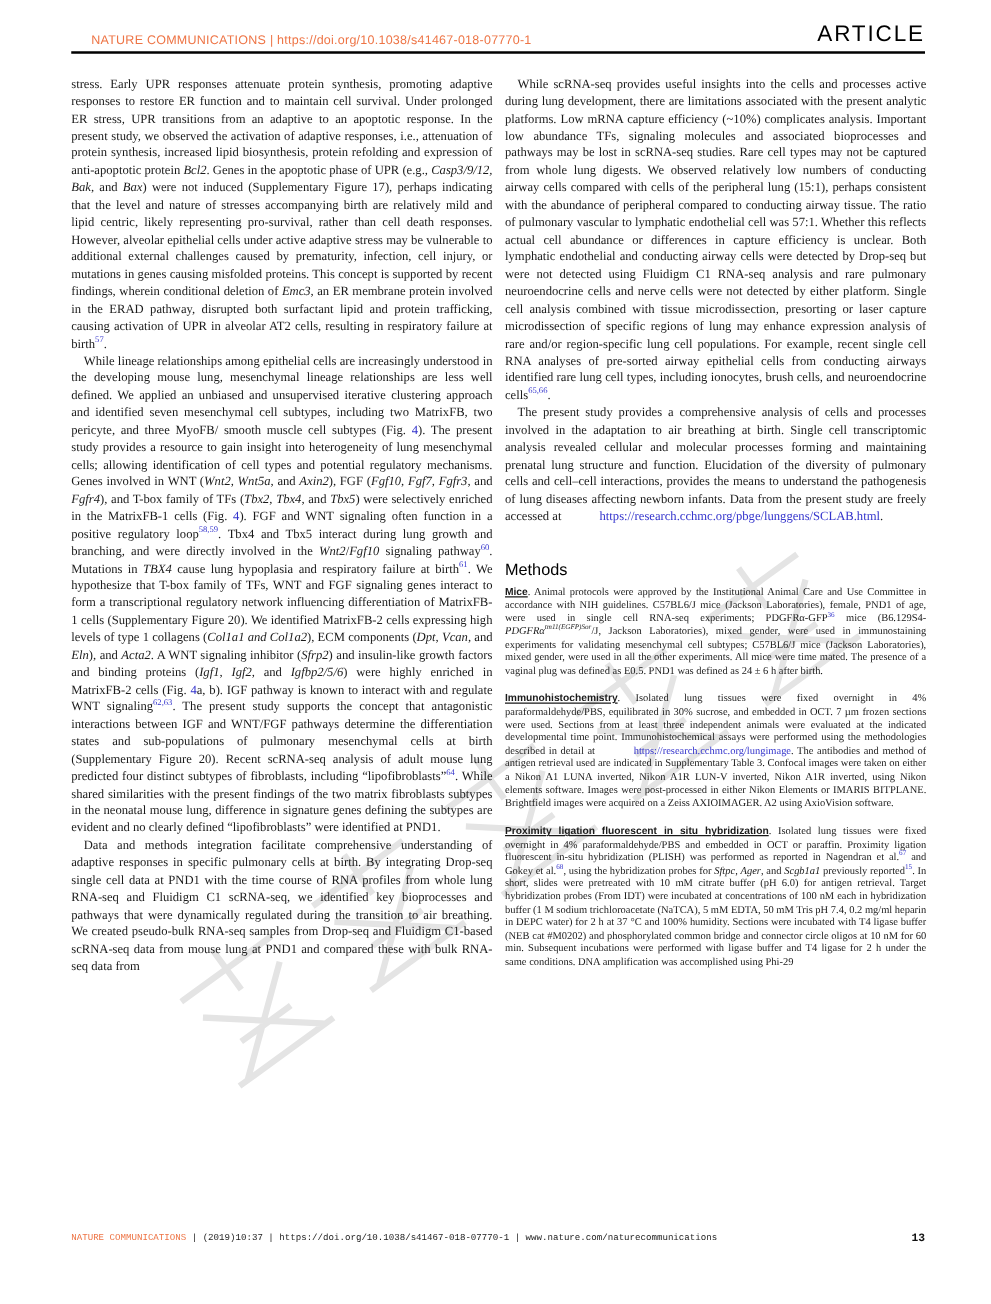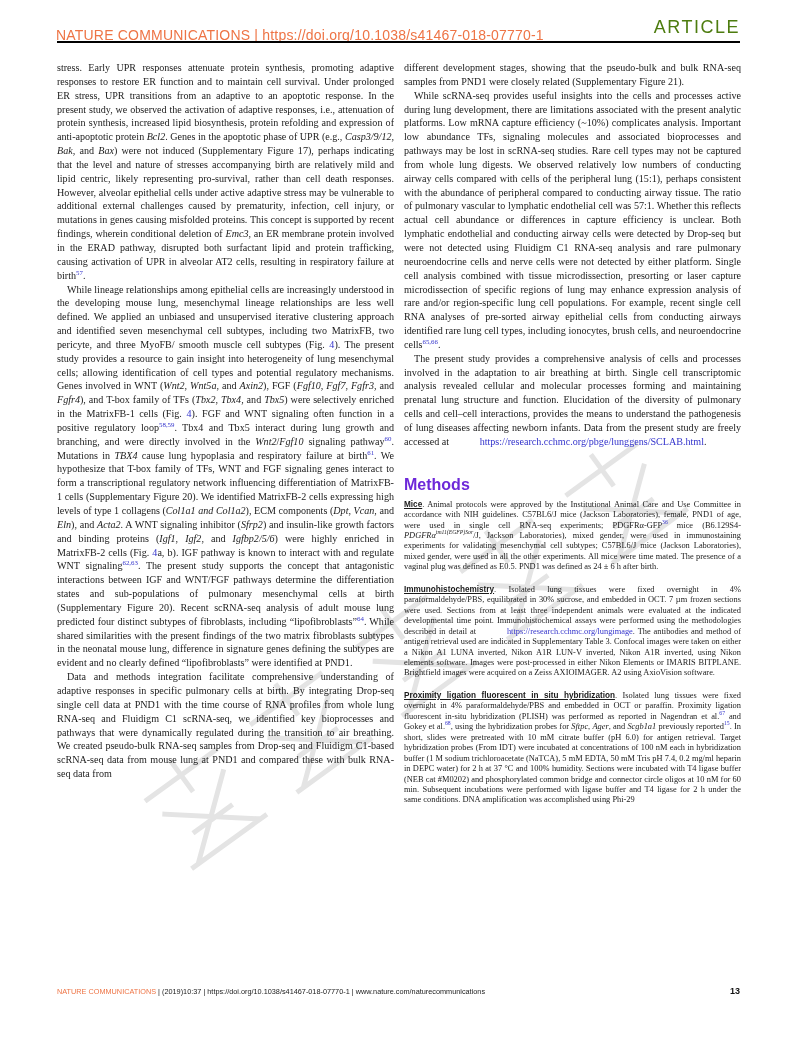--- a/index.html
+++ b/index.html
@@ -1,45 +1,45 @@
 <!DOCTYPE html>
 <html style="--orange: #ee7445; --link: #3333cc; --text: #1a1a1a;"><head>
 <meta charset="utf-8">
 <style>
   html,body{margin:0;padding:0;background:#ffffff;}
   .page{position:relative;width:793px;height:1043px;background:#fff;overflow:hidden;
         font-family:"Liberation Serif",serif;color:var(--text,#1a1a1a);}
   
-  .hdr-journal{position:absolute;left:56px;top:27px;font-family:"Liberation Sans",sans-serif;
-        font-size:14px;letter-spacing:.2px;color:var(--orange,#ee7445);white-space:nowrap;}
+  .hdr-journal{position:absolute;left:73px;top:27px;font-family:"Liberation Sans",sans-serif;
+        font-size:10px;letter-spacing:.2px;color:var(--orange,#ee7445);white-space:nowrap;}
   .hdr-article{position:absolute;right:53px;top:17px;font-family:"Liberation Sans",sans-serif;
-        font-size:18px;letter-spacing:1.5px;color:#4d7c0f;}
+        font-size:18px;letter-spacing:1.5px;color:#000000;}
   .hdr-rule{position:absolute;left:57px;right:53px;top:41px;border-top:2px solid #000;}
   
   .wm{position:absolute;left:0;top:0;z-index:0;pointer-events:none;}
   
   .col{position:absolute;top:61px;width:337px;z-index:1;overflow:hidden;}
   .col-left{left:57px;height:925px;}
   .col-right{left:404px;height:925px;}
   p.body-p{margin:0;font-size:10.1px;line-height:13.85px;text-align:justify;}
   p.body-p.indent{text-indent:10px;}
   sup{line-height:0;}
   sup.ref{color:var(--link,#3333cc);font-size:68%;vertical-align:super;}
   sup.gsup{font-size:68%;vertical-align:super;}
   .fig{color:var(--link,#3333cc);}
   .link{color:var(--link,#3333cc);margin-left:28px;}
   
   .methods{margin-top:27px;}
-  .methods-heading{font-family:"Liberation Sans",sans-serif;font-weight:bold;
-        font-size:16px;margin:0 0 6px 0;color:#6d28d9;}
+  .methods-heading{font-family:"Liberation Sans",sans-serif;font-weight:normal;
+        font-size:13px;margin:0 0 6px 0;color:#000000;}
   p.methods-p{margin:0 0 12px 0;font-size:8.4px;line-height:10.45px;text-align:justify;}
   .mtitle{font-family:"Liberation Sans",sans-serif;font-weight:bold;font-size:8.2px;text-decoration:underline;}
   
   .footer{position:absolute;left:57px;right:53px;top:987px;z-index:1;
-        font-family:Liberation Sans, sans-serif;font-size:7.3px;color:#222;}
+        font-family:Liberation Mono, monospace;font-size:7.3px;color:#222;}
   .footer .f-journal{color:var(--orange,#ee7445);}
   .footer .f-page{position:absolute;right:0;top:-1px;font-weight:bold;font-size:9px;color:#111;}
 </style>
 </head>
 <body>
 
 <div class="page">
 
   <svg class="wm" width="793" height="1043" viewBox="0 0 793 1043" aria-hidden="true">
     <defs>
@@ -61,21 +61,20 @@
   <div class="hdr-rule"></div>
 
   <div class="col col-left">
       <p class="body-p">stress. Early UPR responses attenuate protein synthesis, promoting adaptive responses to restore ER function and to maintain cell survival. Under prolonged ER stress, UPR transitions from an adaptive to an apoptotic response. In the present study, we observed the activation of adaptive responses, i.e., attenuation of protein synthesis, increased lipid biosynthesis, protein refolding and expression of anti-apoptotic protein <i>Bcl2</i>. Genes in the apoptotic phase of UPR (e.g., <i>Casp3/9/12, Bak</i>, and <i>Bax</i>) were not induced (Supplementary Figure 17), perhaps indicating that the level and nature of stresses accompanying birth are relatively mild and lipid centric, likely representing pro-survival, rather than cell death responses. However, alveolar epithelial cells under active adaptive stress may be vulnerable to additional external challenges caused by prematurity, infection, cell injury, or mutations in genes causing misfolded proteins. This concept is supported by recent findings, wherein conditional deletion of <i>Emc3</i>, an ER membrane protein involved in the ERAD pathway, disrupted both surfactant lipid and protein trafficking, causing activation of UPR in alveolar AT2 cells, resulting in respiratory failure at birth<sup class="ref">57</sup>.</p>
       <p class="body-p indent">While lineage relationships among epithelial cells are increasingly understood in the developing mouse lung, mesenchymal lineage relationships are less well defined. We applied an unbiased and unsupervised iterative clustering approach and identified seven mesenchymal cell subtypes, including two MatrixFB, two pericyte, and three MyoFB/ smooth muscle cell subtypes (Fig. <span class="fig">4</span>). The present study provides a resource to gain insight into heterogeneity of lung mesenchymal cells; allowing identification of cell types and potential regulatory mechanisms. Genes involved in WNT (<i>Wnt2</i>, <i>Wnt5a</i>, and <i>Axin2</i>), FGF (<i>Fgf10</i>, <i>Fgf7</i>, <i>Fgfr3</i>, and <i>Fgfr4</i>), and T-box family of TFs (<i>Tbx2</i>, <i>Tbx4</i>, and <i>Tbx5</i>) were selectively enriched in the MatrixFB-1 cells (Fig. <span class="fig">4</span>). FGF and WNT signaling often function in a positive regulatory loop<sup class="ref">58,59</sup>. Tbx4 and Tbx5 interact during lung growth and branching, and were directly involved in the <i>Wnt2</i>/<i>Fgf10</i> signaling pathway<sup class="ref">60</sup>. Mutations in <i>TBX4</i> cause lung hypoplasia and respiratory failure at birth<sup class="ref">61</sup>. We hypothesize that T-box family of TFs, WNT and FGF signaling genes interact to form a transcriptional regulatory network influencing differentiation of MatrixFB-1 cells (Supplementary Figure 20). We identified MatrixFB-2 cells expressing high levels of type 1 collagens (<i>Col1a1 and Col1a2</i>), ECM components (<i>Dpt</i>, <i>Vcan</i>, and <i>Eln</i>), and <i>Acta2</i>. A WNT signaling inhibitor (<i>Sfrp2</i>) and insulin-like growth factors and binding proteins (<i>Igf1</i>, <i>Igf2</i>, and <i>Igfbp2/5/6</i>) were highly enriched in MatrixFB-2 cells (Fig. <span class="fig">4</span>a, b). IGF pathway is known to interact with and regulate WNT signaling<sup class="ref">62,63</sup>. The present study supports the concept that antagonistic interactions between IGF and WNT/FGF pathways determine the differentiation states and sub-populations of pulmonary mesenchymal cells at birth (Supplementary Figure 20). Recent scRNA-seq analysis of adult mouse lung predicted four distinct subtypes of fibroblasts, including “lipofibroblasts”<sup class="ref">64</sup>. While shared similarities with the present findings of the two matrix fibroblasts subtypes in the neonatal mouse lung, difference in signature genes defining the subtypes are evident and no clearly defined “lipofibroblasts” were identified at PND1.</p>
       <p class="body-p indent">Data and methods integration facilitate comprehensive understanding of adaptive responses in specific pulmonary cells at birth. By integrating Drop-seq single cell data at PND1 with the time course of RNA profiles from whole lung RNA-seq and Fluidigm C1 scRNA-seq, we identified key bioprocesses and pathways that were dynamically regulated during the transition to air breathing. We created pseudo-bulk RNA-seq samples from Drop-seq and Fluidigm C1-based scRNA-seq data from mouse lung at PND1 and compared these with bulk RNA-seq data from</p>
     </div>
 
   <div class="col col-right">
     <div>
-        <p class="body-p">different development stages, showing that the pseudo-bulk and bulk RNA-seq samples from PND1 were closely related (Supplementary Figure 21).</p>
         <p class="body-p indent">While scRNA-seq provides useful insights into the cells and processes active during lung development, there are limitations associated with the present analytic platforms. Low mRNA capture efficiency (~10%) complicates analysis. Important low abundance TFs, signaling molecules and associated bioprocesses and pathways may be lost in scRNA-seq studies. Rare cell types may not be captured from whole lung digests. We observed relatively low numbers of conducting airway cells compared with cells of the peripheral lung (15:1), perhaps consistent with the abundance of peripheral compared to conducting airway tissue. The ratio of pulmonary vascular to lymphatic endothelial cell was 57:1. Whether this reflects actual cell abundance or differences in capture efficiency is unclear. Both lymphatic endothelial and conducting airway cells were detected by Drop-seq but were not detected using Fluidigm C1 RNA-seq analysis and rare pulmonary neuroendocrine cells and nerve cells were not detected by either platform. Single cell analysis combined with tissue microdissection, presorting or laser capture microdissection of specific regions of lung may enhance expression analysis of rare and/or region-specific lung cell populations. For example, recent single cell RNA analyses of pre-sorted airway epithelial cells from conducting airways identified rare lung cell types, including ionocytes, brush cells, and neuroendocrine cells<sup class="ref">65,66</sup>.</p>
         <p class="body-p indent">The present study provides a comprehensive analysis of cells and processes involved in the adaptation to air breathing at birth. Single cell transcriptomic analysis revealed cellular and molecular processes forming and maintaining prenatal lung structure and function. Elucidation of the diversity of pulmonary cells and cell–cell interactions, provides the means to understand the pathogenesis of lung diseases affecting newborn infants. Data from the present study are freely accessed at <span class="link">https://research.cchmc.org/pbge/lunggens/SCLAB.html</span>.</p>
       </div>
     <div class="methods">
       <h2 class="methods-heading">Methods</h2>
       <div>
           <p class="methods-p"><b class="mtitle">Mice</b>. Animal protocols were approved by the Institutional Animal Care and Use Committee in accordance with NIH guidelines. C57BL6/J mice (Jackson Laboratories), female, PND1 of age, were used in single cell RNA-seq experiments; PDGFRα-GFP<sup class="ref">36</sup> mice (B6.129S4-<i>PDGFRα</i><sup class="gsup"><i>tm11(EGFP)Sor</i></sup>/J, Jackson Laboratories), mixed gender, were used in immunostaining experiments for validating mesenchymal cell subtypes; C57BL6/J mice (Jackson Laboratories), mixed gender, were used in all the other experiments. All mice were time mated. The presence of a vaginal plug was defined as E0.5. PND1 was defined as 24 ± 6 h after birth.</p>
           <p class="methods-p"><b class="mtitle">Immunohistochemistry</b>. Isolated lung tissues were fixed overnight in 4% paraformaldehyde/PBS, equilibrated in 30% sucrose, and embedded in OCT. 7 µm frozen sections were used. Sections from at least three independent animals were evaluated at the indicated developmental time point. Immunohistochemical assays were performed using the methodologies described in detail at <span class="link">https://research.cchmc.org/lungimage</span>. The antibodies and method of antigen retrieval used are indicated in Supplementary Table 3. Confocal images were taken on either a Nikon A1 LUNA inverted, Nikon A1R LUN-V inverted, Nikon A1R inverted, using Nikon elements software. Images were post-processed in either Nikon Elements or IMARIS BITPLANE. Brightfield images were acquired on a Zeiss AXIOIMAGER. A2 using AxioVision software.</p>
           <p class="methods-p"><b class="mtitle">Proximity ligation fluorescent in situ hybridization</b>. Isolated lung tissues were fixed overnight in 4% paraformaldehyde/PBS and embedded in OCT or paraffin. Proximity ligation fluorescent in-situ hybridization (PLISH) was performed as reported in Nagendran et al.<sup class="ref">67</sup> and Gokey et al.<sup class="ref">68</sup>, using the hybridization probes for <i>Sftpc</i>, <i>Ager</i>, and <i>Scgb1a1</i> previously reported<sup class="ref">15</sup>. In short, slides were pretreated with 10 mM citrate buffer (pH 6.0) for antigen retrieval. Target hybridization probes (From IDT) were incubated at concentrations of 100 nM each in hybridization buffer (1 M sodium trichloroacetate (NaTCA), 5 mM EDTA, 50 mM Tris pH 7.4, 0.2 mg/ml heparin in DEPC water) for 2 h at 37 °C and 100% humidity. Sections were incubated with T4 ligase buffer (NEB cat #M0202) and phosphorylated common bridge and connector circle oligos at 10 nM for 60 min. Subsequent incubations were performed with ligase buffer and T4 ligase for 2 h under the same conditions. DNA amplification was accomplished using Phi-29</p>
         </div>

